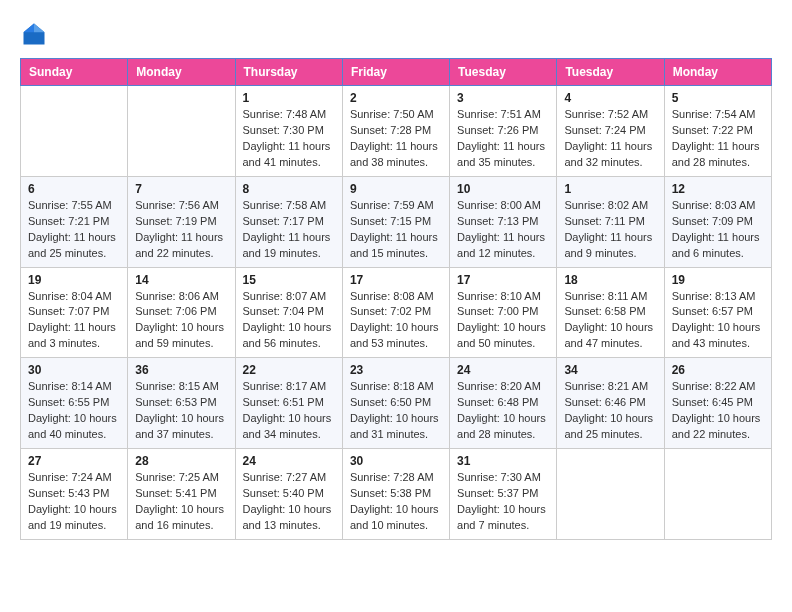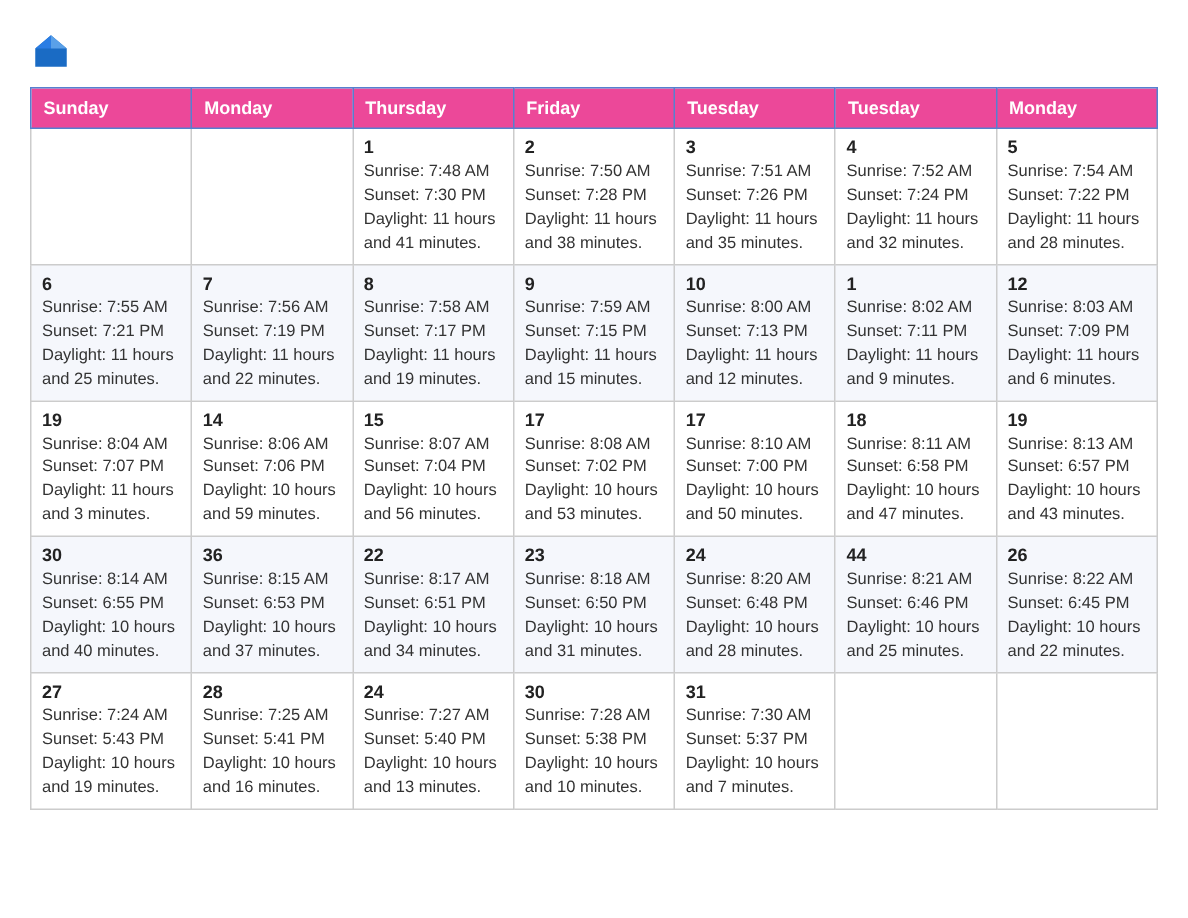--- a/index.html
+++ b/index.html
@@ -221,21 +221,21 @@
         </td>
         <td>
           <span class="day-number">23</span>
           <div class="day-info">Sunrise: 8:18 AM<br>Sunset: 6:50 PM<br>Daylight: 10 hours and 31 minutes.</div>
         </td>
         <td>
           <span class="day-number">24</span>
           <div class="day-info">Sunrise: 8:20 AM<br>Sunset: 6:48 PM<br>Daylight: 10 hours and 28 minutes.</div>
         </td>
         <td>
-          <span class="day-number">44</span>
+          <span class="day-number">34</span>
           <div class="day-info">Sunrise: 8:21 AM<br>Sunset: 6:46 PM<br>Daylight: 10 hours and 25 minutes.</div>
         </td>
         <td>
           <span class="day-number">26</span>
           <div class="day-info">Sunrise: 8:22 AM<br>Sunset: 6:45 PM<br>Daylight: 10 hours and 22 minutes.</div>
         </td>
       </tr>
       <tr>
         <td>
           <span class="day-number">27</span>

